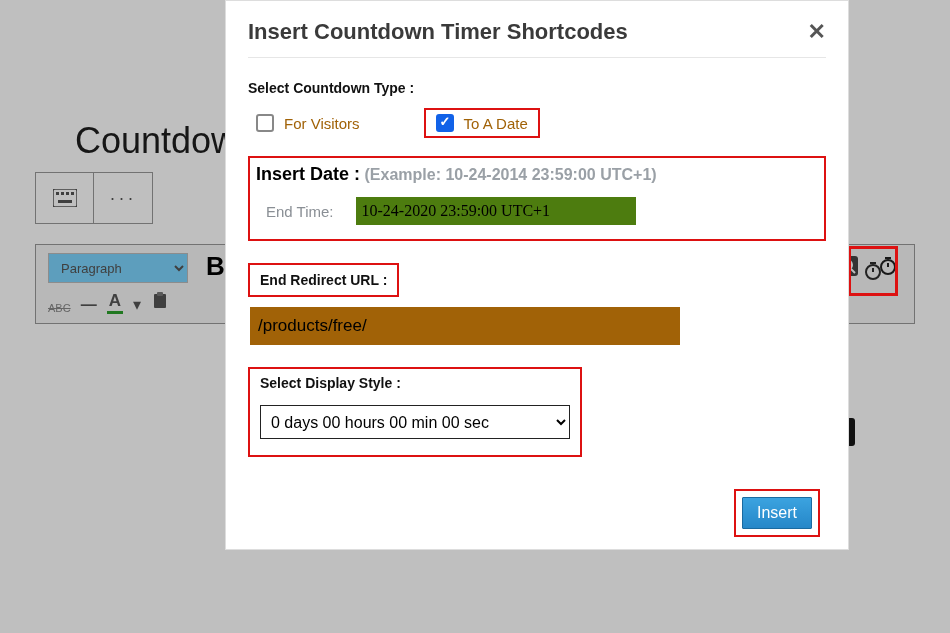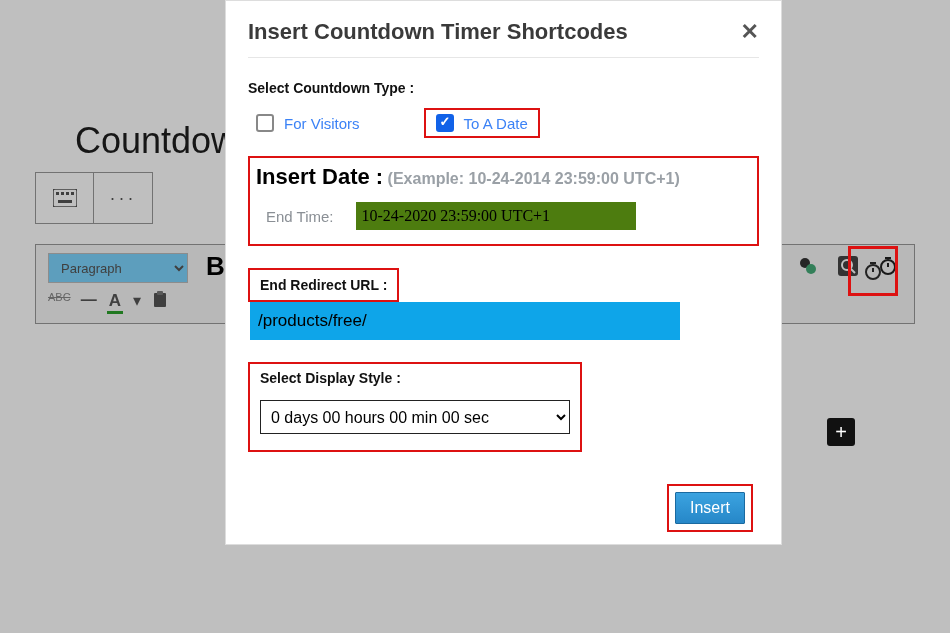--- a/index.html
+++ b/index.html
@@ -65,21 +65,21 @@
       position: absolute; right: 8px; top: 3px;
       display: flex; gap: 4px; align-items: center;
     }
     .tb-icon {
       width: 36px; height: 36px;
       display: flex; align-items: center; justify-content: center;
       color: #333;
     }
     .tb-icons-row2 {
       position: absolute; left: 12px; top: 46px;
-      display: flex; gap: 10px; align-items: flex-start;
+      display: flex; gap: 10px; align-items: flex-end;
       color: #555;
     }
     .abc { font-size: 11px; text-decoration: line-through; color: #888;}
     .underline-a {
       font-size: 17px; font-weight: 600;
       border-bottom: 3px solid #2ca02c;
       padding: 0 2px;
     }
     .add-block {
       position: absolute;
@@ -89,21 +89,21 @@
       color: #fff;
       display: flex; align-items: center; justify-content: center;
       font-size: 20px;
       border-radius: 3px;
       z-index: 2;
     }
     
     .modal {
       position: absolute;
       left: 225px; top: 0;
-      width: 557px;
+      width: 624px;
       background: #fff;
       z-index: 5;
       padding: 18px 22px 22px 22px;
       border: 1px solid #ddd;
     }
     .modal-header {
       display: flex; justify-content: space-between; align-items: center;
       padding-bottom: 12px;
       border-bottom: 1px solid #e6e6e6;
     }
@@ -120,21 +120,21 @@
     }
     .sec-label {
       font-size: 14px; font-weight: 700; color: #111;
     }
     .cd-opts {
       margin-top: 12px; display: flex; gap: 4px; align-items: center;
     }
     .opt {
       display: flex; align-items: center; gap: 10px;
       padding: 2px 8px;
-      color: #3b82f6; font-size: 15px;
+      color: #a16207; font-size: 15px;
     }
     .chk {
       width: 18px; height: 18px;
       border: 2px solid #888;
       border-radius: 3px;
       display: inline-block;
     }
     .chk.checked {
       background: #1162e8;
       border-color: #1162e8;
@@ -143,21 +143,21 @@
     .chk.checked::after {
       content: "✓";
       color: #fff; font-size: 13px; font-weight: 900;
       position: absolute; left: 2px; top: -2px;
     }
     .red-box { border: 2px solid #d11; }
     .insert-date-row {
       padding: 6px 10px 14px 6px;
     }
     .insert-date-label {
-      font-size: 22px; font-weight: 700;
+      font-size: 18px; font-weight: 700;
     }
     .example {
       font-size: 16px; font-weight: 600; color: #9aa0a6;
     }
     .endtime-line {
       margin-top: 12px; display: flex; align-items: center; gap: 22px;
       padding-left: 10px;
     }
     .endtime-lbl { color: #8a8f95; font-size: 15px; }
     .date-input {
@@ -165,22 +165,23 @@
       background: #4d7c0f;
       border: none;
       font-family: Liberation Serif, serif;
       font-size: 16px;
       padding: 0 6px;
     }
     .red-sec-label {
       padding: 6px 10px;
     }
     .url-input {
+      margin-top: 10px;
       width: 430px; height: 38px;
-      background: #0ea5e9;
+      background: #a16207;
       border: none;
       font-size: 17px;
       padding: 0 8px;
       margin-left: 2px;
     }
     .style-box {
       display: inline-block;
       padding: 6px 10px 16px 10px;
     }
     .style-select {

